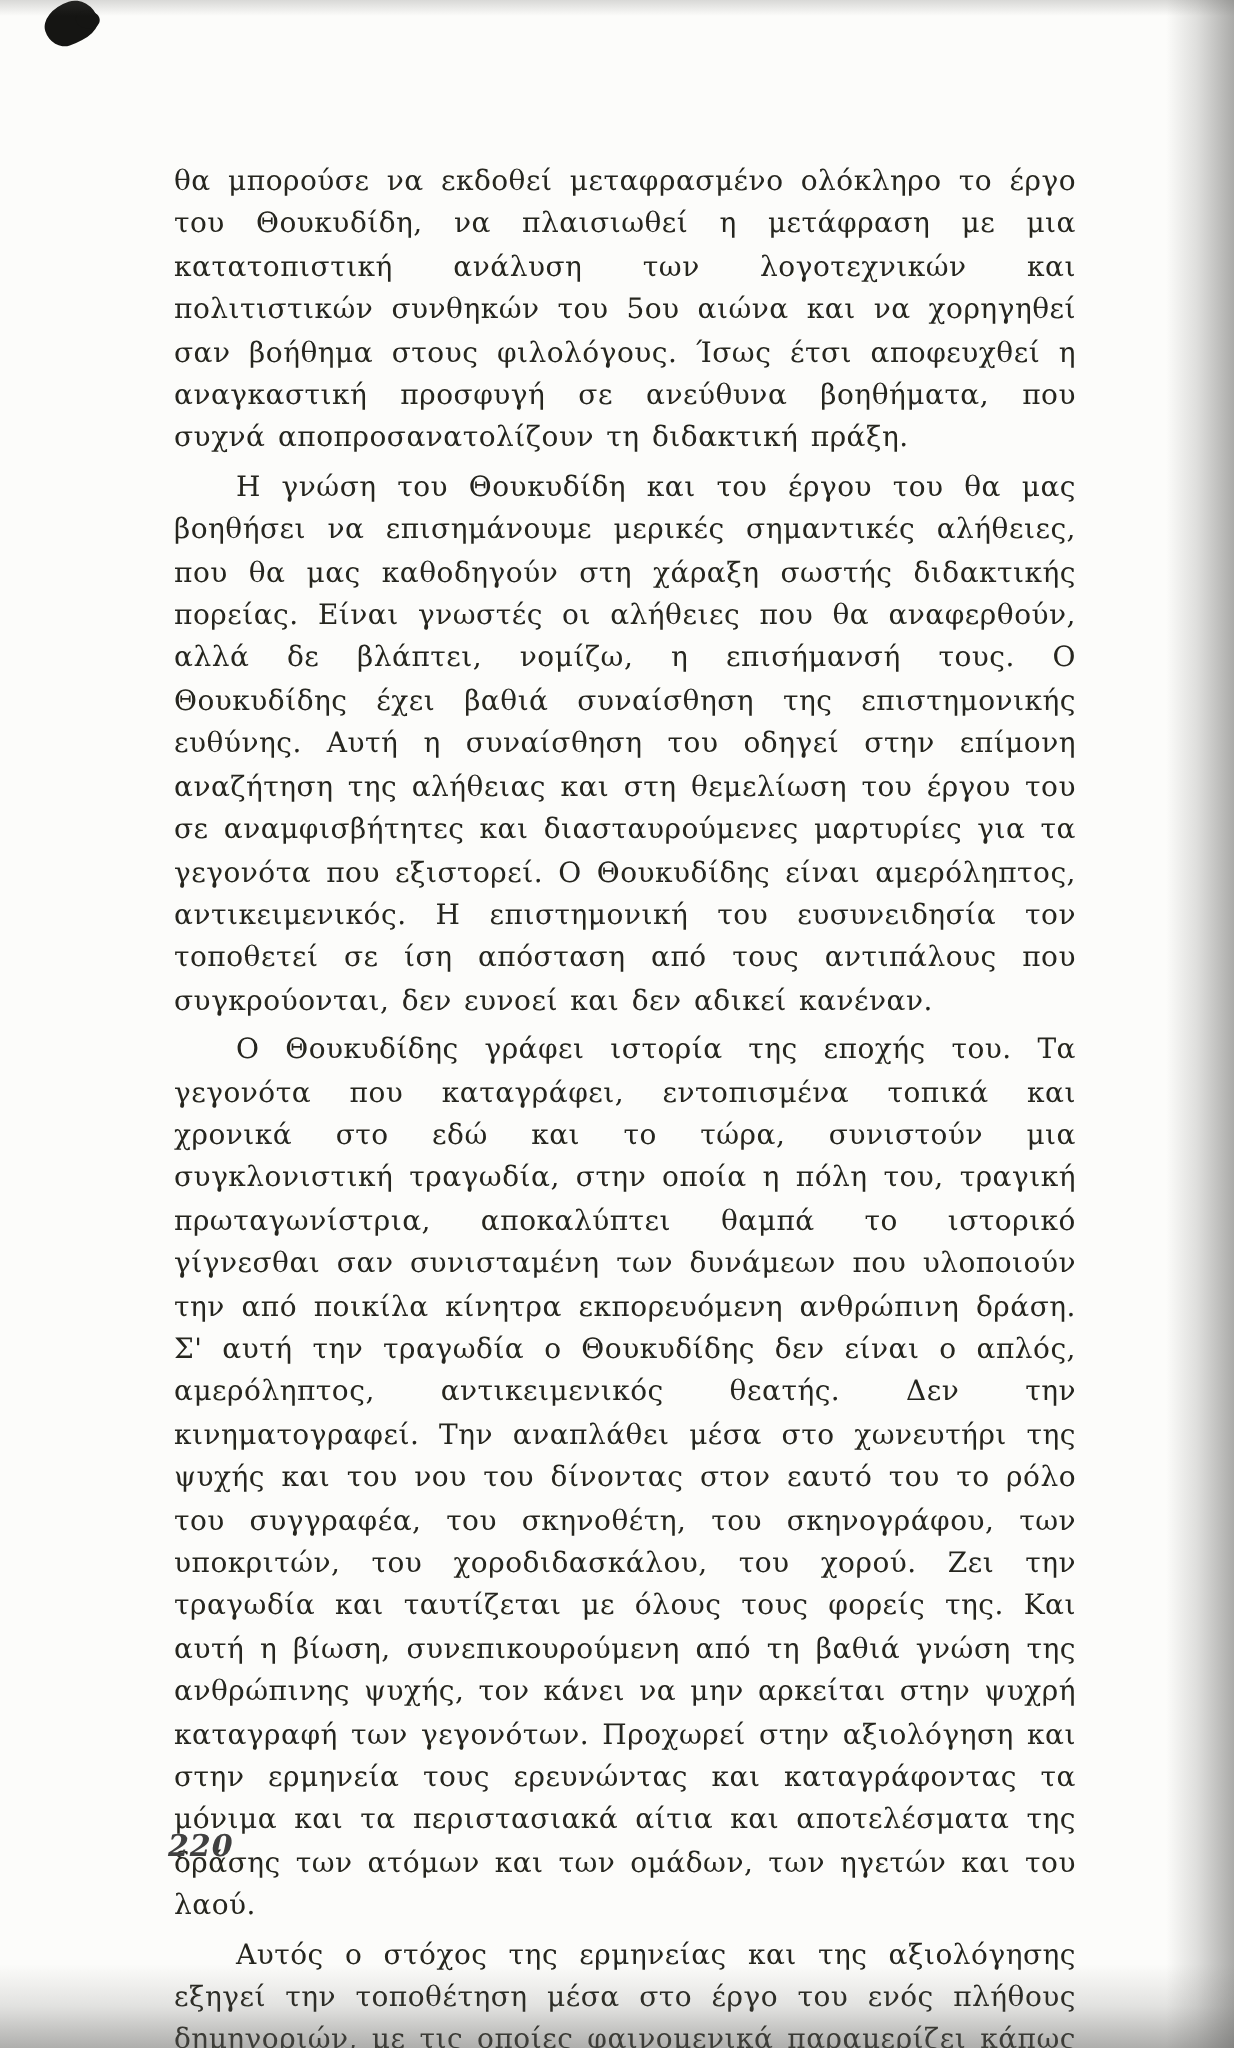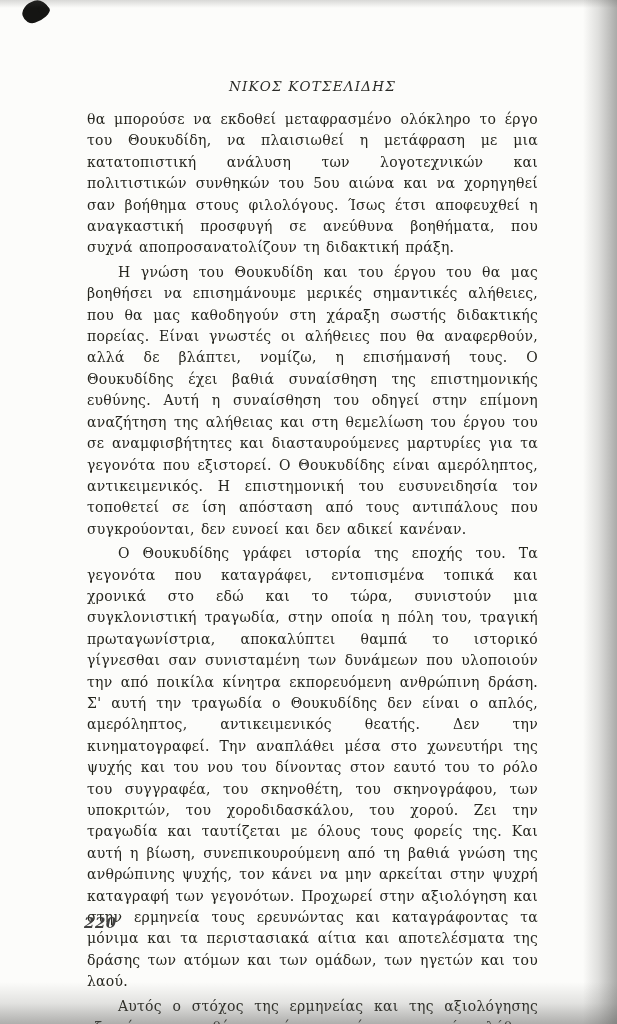--- a/index.html
+++ b/index.html
@@ -105,21 +105,20 @@
     color: #404040;
   }
 </style>
 </head>
 <body>
 
 <div class="scan-page">
   <div class="ink-blob"></div>
 
   <div class="text-block">
-    <div class="author-header">ΝΙΚΟΣ ΚΟΤΣΕΛΙΔΗΣ</div>
     <div class="body-text">
         <p class="para">θα μπορούσε να εκδοθεί μεταφρασμένο ολόκληρο το έργο του Θουκυδίδη, να πλαισιωθεί η μετάφραση με μια κατατοπιστική ανάλυση των λογοτεχνικών και πολιτιστικών συνθηκών του 5ου αιώνα και να χορηγηθεί σαν βοήθημα στους φιλολόγους. Ίσως έτσι αποφευχθεί η αναγκαστική προσφυγή σε ανεύθυνα βοηθήματα, που συχνά αποπροσανατολίζουν τη διδακτική πράξη.</p>
         <p class="para indent">Η γνώση του Θουκυδίδη και του έργου του θα μας βοηθήσει να επισημάνουμε μερικές σημαντικές αλήθειες, που θα μας καθοδηγούν στη χάραξη σωστής διδακτικής πορείας. Είναι γνωστές οι αλήθειες που θα αναφερθούν, αλλά δε βλάπτει, νομίζω, η επισήμανσή τους. Ο Θουκυδίδης έχει βαθιά συναίσθηση της επιστημονικής ευθύνης. Αυτή η συναίσθηση του οδηγεί στην επίμονη αναζήτηση της αλήθειας και στη θεμελίωση του έργου του σε αναμφισβήτητες και διασταυρούμενες μαρτυρίες για τα γεγονότα που εξιστορεί. Ο Θουκυδίδης είναι αμερόληπτος, αντικειμενικός. Η επιστημονική του ευσυνειδησία τον τοποθετεί σε ίση απόσταση από τους αντιπάλους που συγκρούονται, δεν ευνοεί και δεν αδικεί κανέναν.</p>
         <p class="para indent">Ο Θουκυδίδης γράφει ιστορία της εποχής του. Τα γεγονότα που καταγράφει, εντοπισμένα τοπικά και χρονικά στο εδώ και το τώρα, συνιστούν μια συγκλονιστική τραγωδία, στην οποία η πόλη του, τραγική πρωταγωνίστρια, αποκαλύπτει θαμπά το ιστορικό γίγνεσθαι σαν συνισταμένη των δυνάμεων που υλοποιούν την από ποικίλα κίνητρα εκπορευόμενη ανθρώπινη δράση. Σ' αυτή την τραγωδία ο Θουκυδίδης δεν είναι ο απλός, αμερόληπτος, αντικειμενικός θεατής. Δεν την κινηματογραφεί. Την αναπλάθει μέσα στο χωνευτήρι της ψυχής και του νου του δίνοντας στον εαυτό του το ρόλο του συγγραφέα, του σκηνοθέτη, του σκηνογράφου, των υποκριτών, του χοροδιδασκάλου, του χορού. Ζει την τραγωδία και ταυτίζεται με όλους τους φορείς της. Και αυτή η βίωση, συνεπικουρούμενη από τη βαθιά γνώση της ανθρώπινης ψυχής, τον κάνει να μην αρκείται στην ψυχρή καταγραφή των γεγονότων. Προχωρεί στην αξιολόγηση και στην ερμηνεία τους ερευνώντας και καταγράφοντας τα μόνιμα και τα περιστασιακά αίτια και αποτελέσματα της δράσης των ατόμων και των ομάδων, των ηγετών και του λαού.</p>
         <p class="para indent">Αυτός ο στόχος της ερμηνείας και της αξιολόγησης εξηγεί την τοποθέτηση μέσα στο έργο του ενός πλήθους δημηγοριών, με τις οποίες φαινομενικά παραμερίζει κάπως την αντικειμενικότητα, αλλά στην ουσία και μ' αυτές και με το συχνότατα επαναλαμβανόμενο σχήμα αιτίας-αποτελέσματος και την επιλογή και προβολή χαρακτηριστικών λεπτομερειών πετυχαίνει τη διείσδυση στην ουσία των γεγονότων και την οργανωτική ένταξή τους μέσα στο ευρύτερο ιστορικό γίγνεσθαι.</p>
       </div>
   </div>
 
   <div class="page-number">220</div>
 

